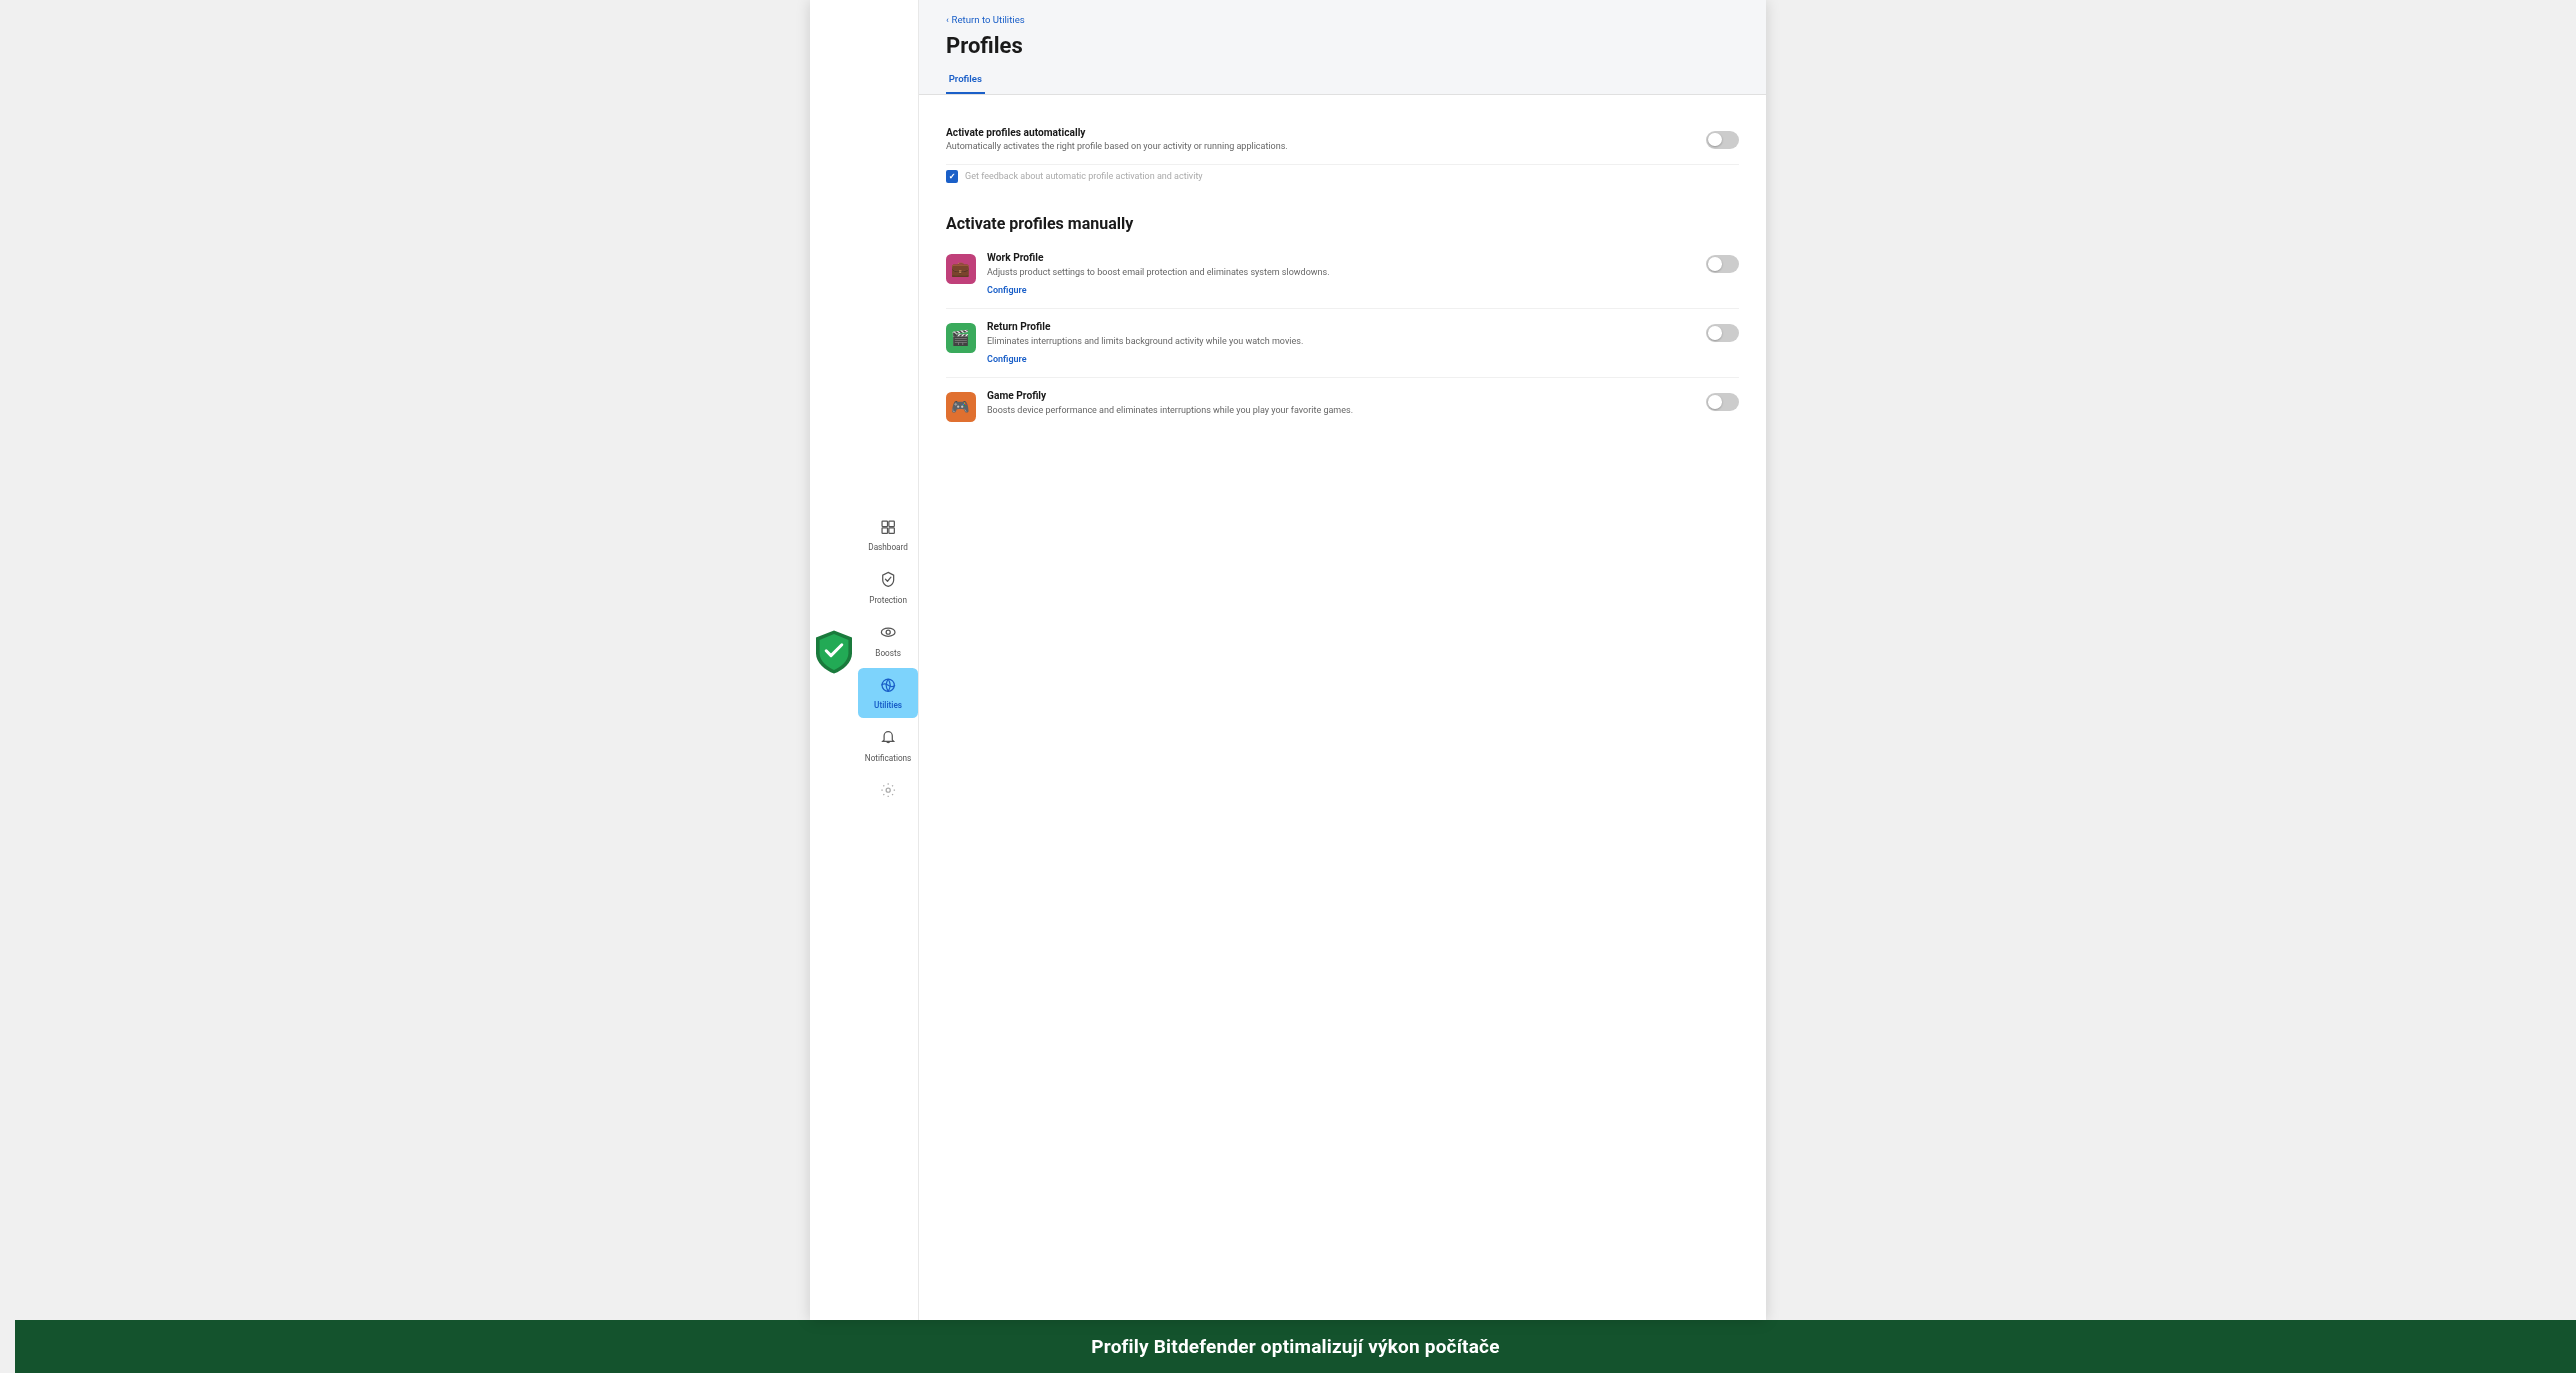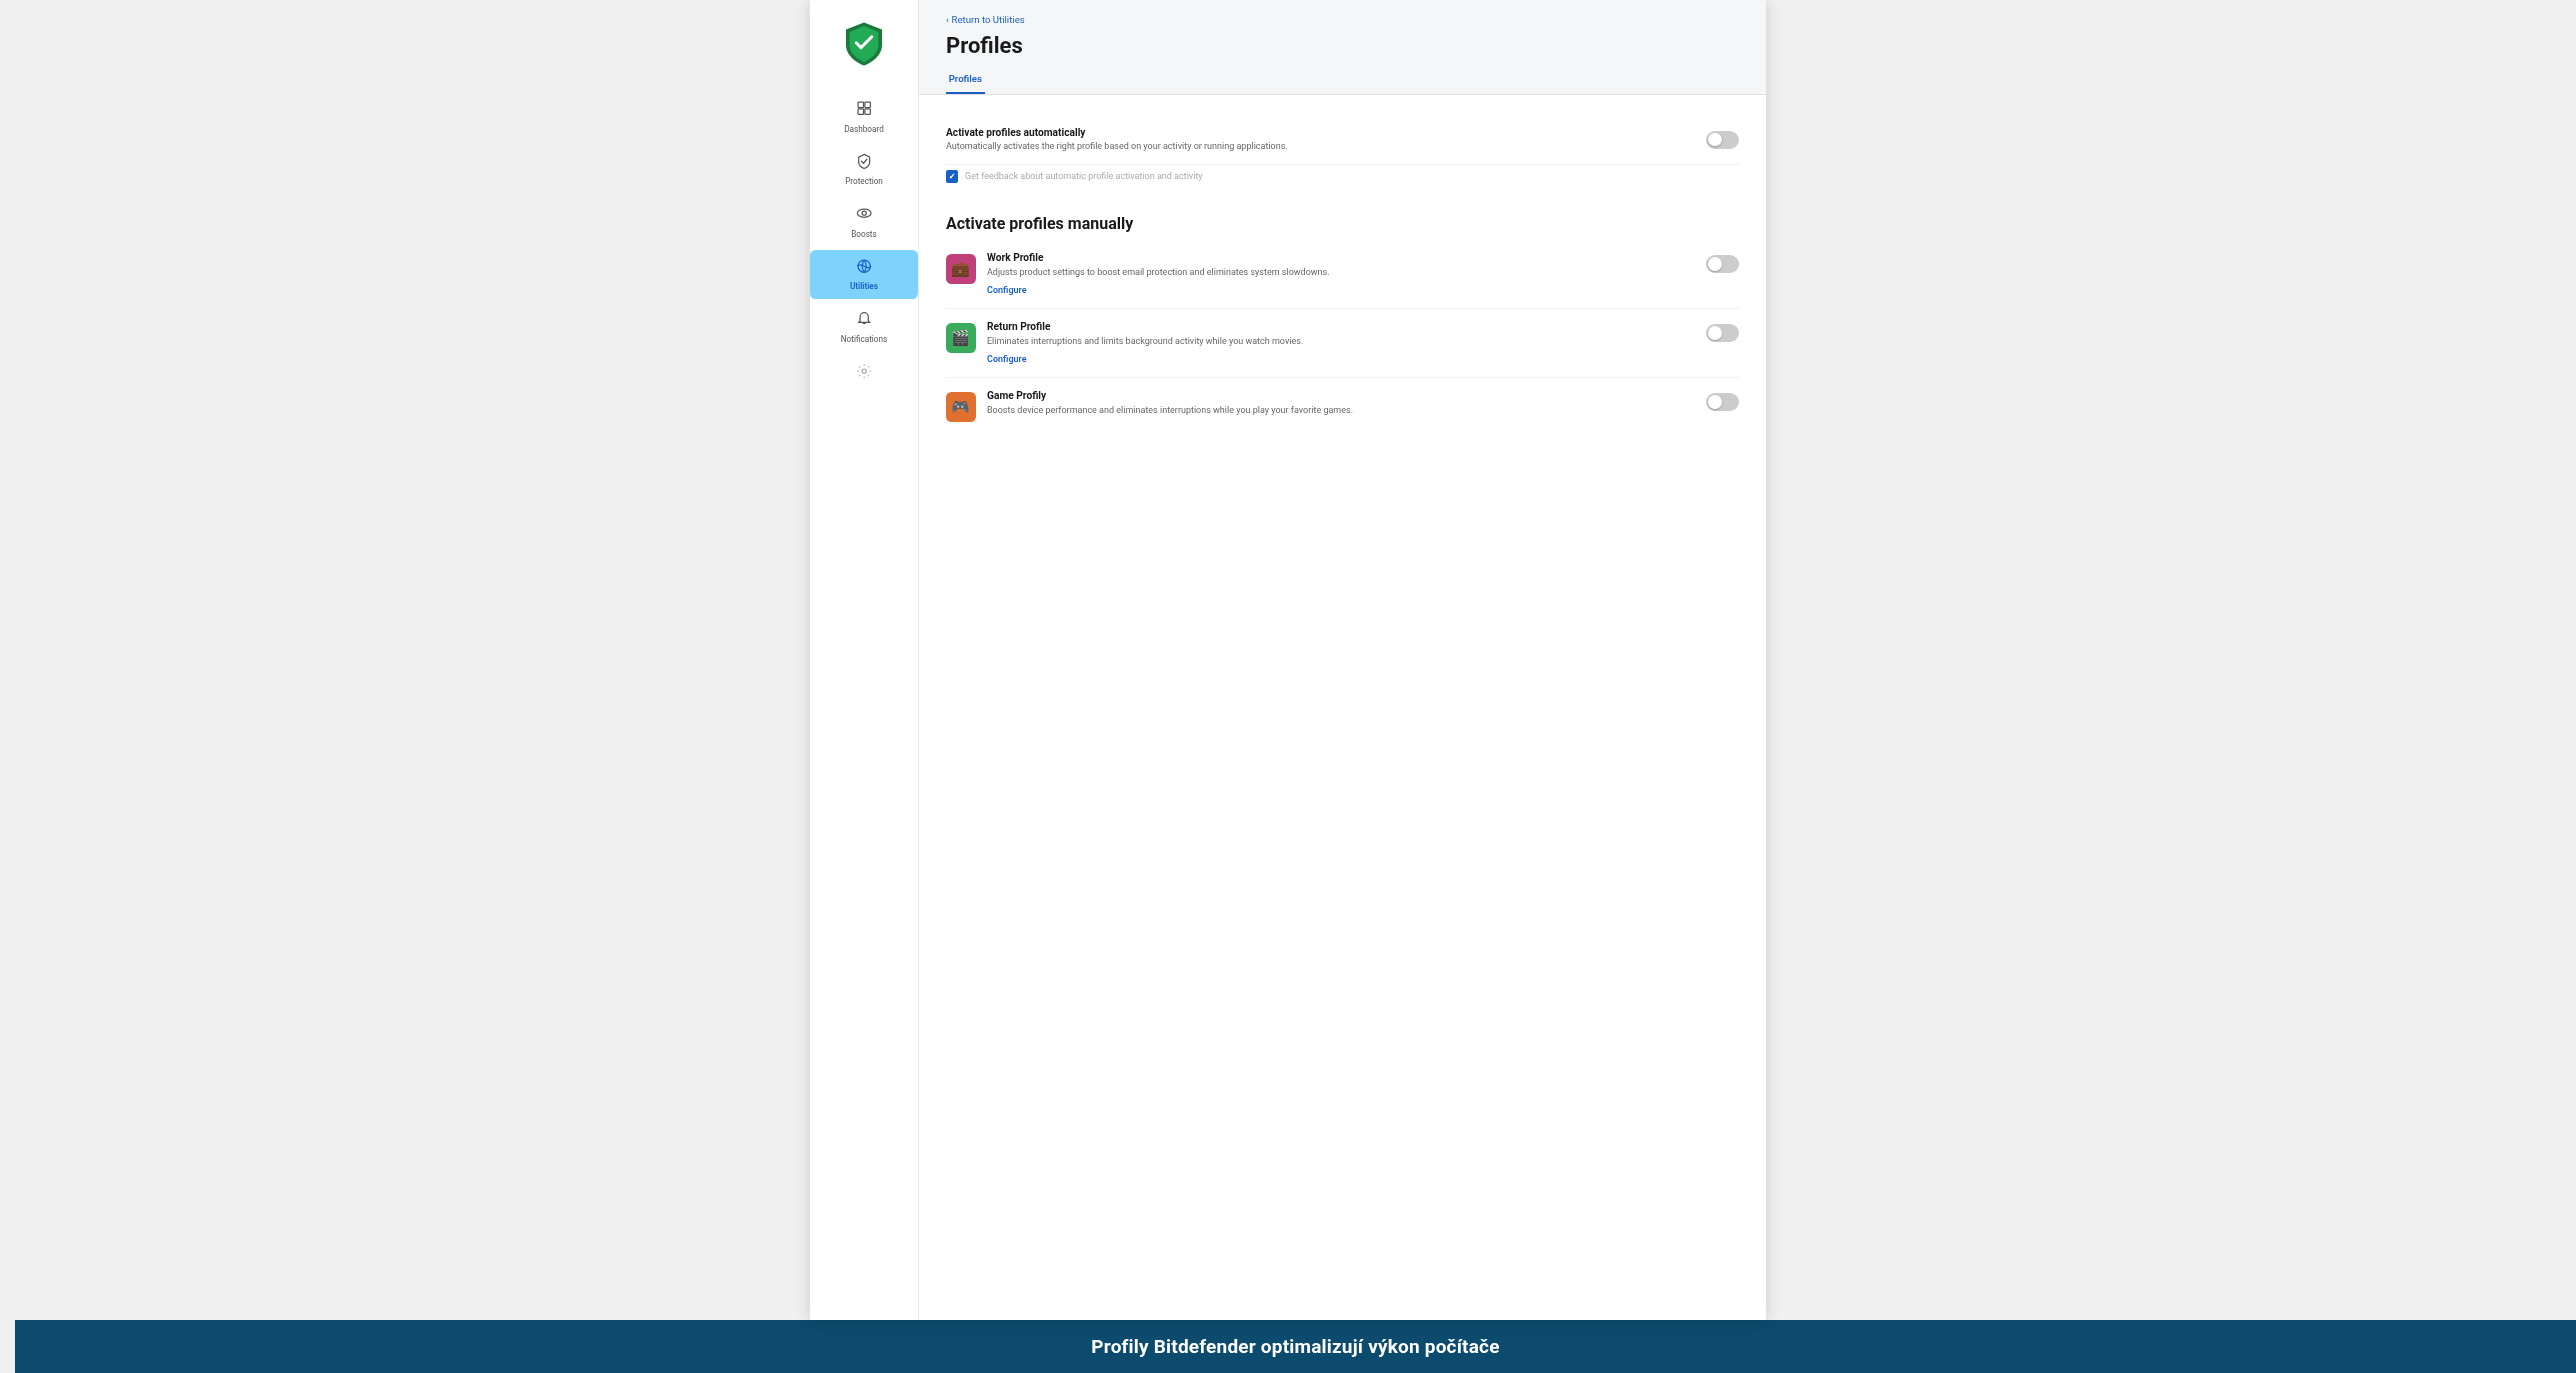--- a/index.html
+++ b/index.html
@@ -22,21 +22,21 @@
       box-shadow: 0 1.4px 13.7px rgba(0,0,0,0.15);
       position: relative;
     }
 
     
     .sidebar {
       width: 109px;
       min-width: 109px;
       background: #fff;
       display: flex;
-      flex-direction: column;
+      flex-direction: row;
       align-items: center;
       padding: 13.7px 0;
       border-right: 0.7px solid #e8e8e8;
     }
 
     .sidebar-logo {
       margin-bottom: 20.5px;
       margin-top: 6.8px;
     }
 
@@ -306,21 +306,21 @@
       text-decoration: none;
     }
 
     .profile-toggle {
       flex-shrink: 0;
       margin-top: 2.7px;
     }
 
     
     .bottom-banner {
-      background: #0c4a6e;
+      background: #14532d;
       color: #fff;
       text-align: center;
       padding: 15px 7px;
       font-size: 19px;
       font-weight: 700;
       letter-spacing: 0.2px;
       margin-left: 15px;
     }
 
     

